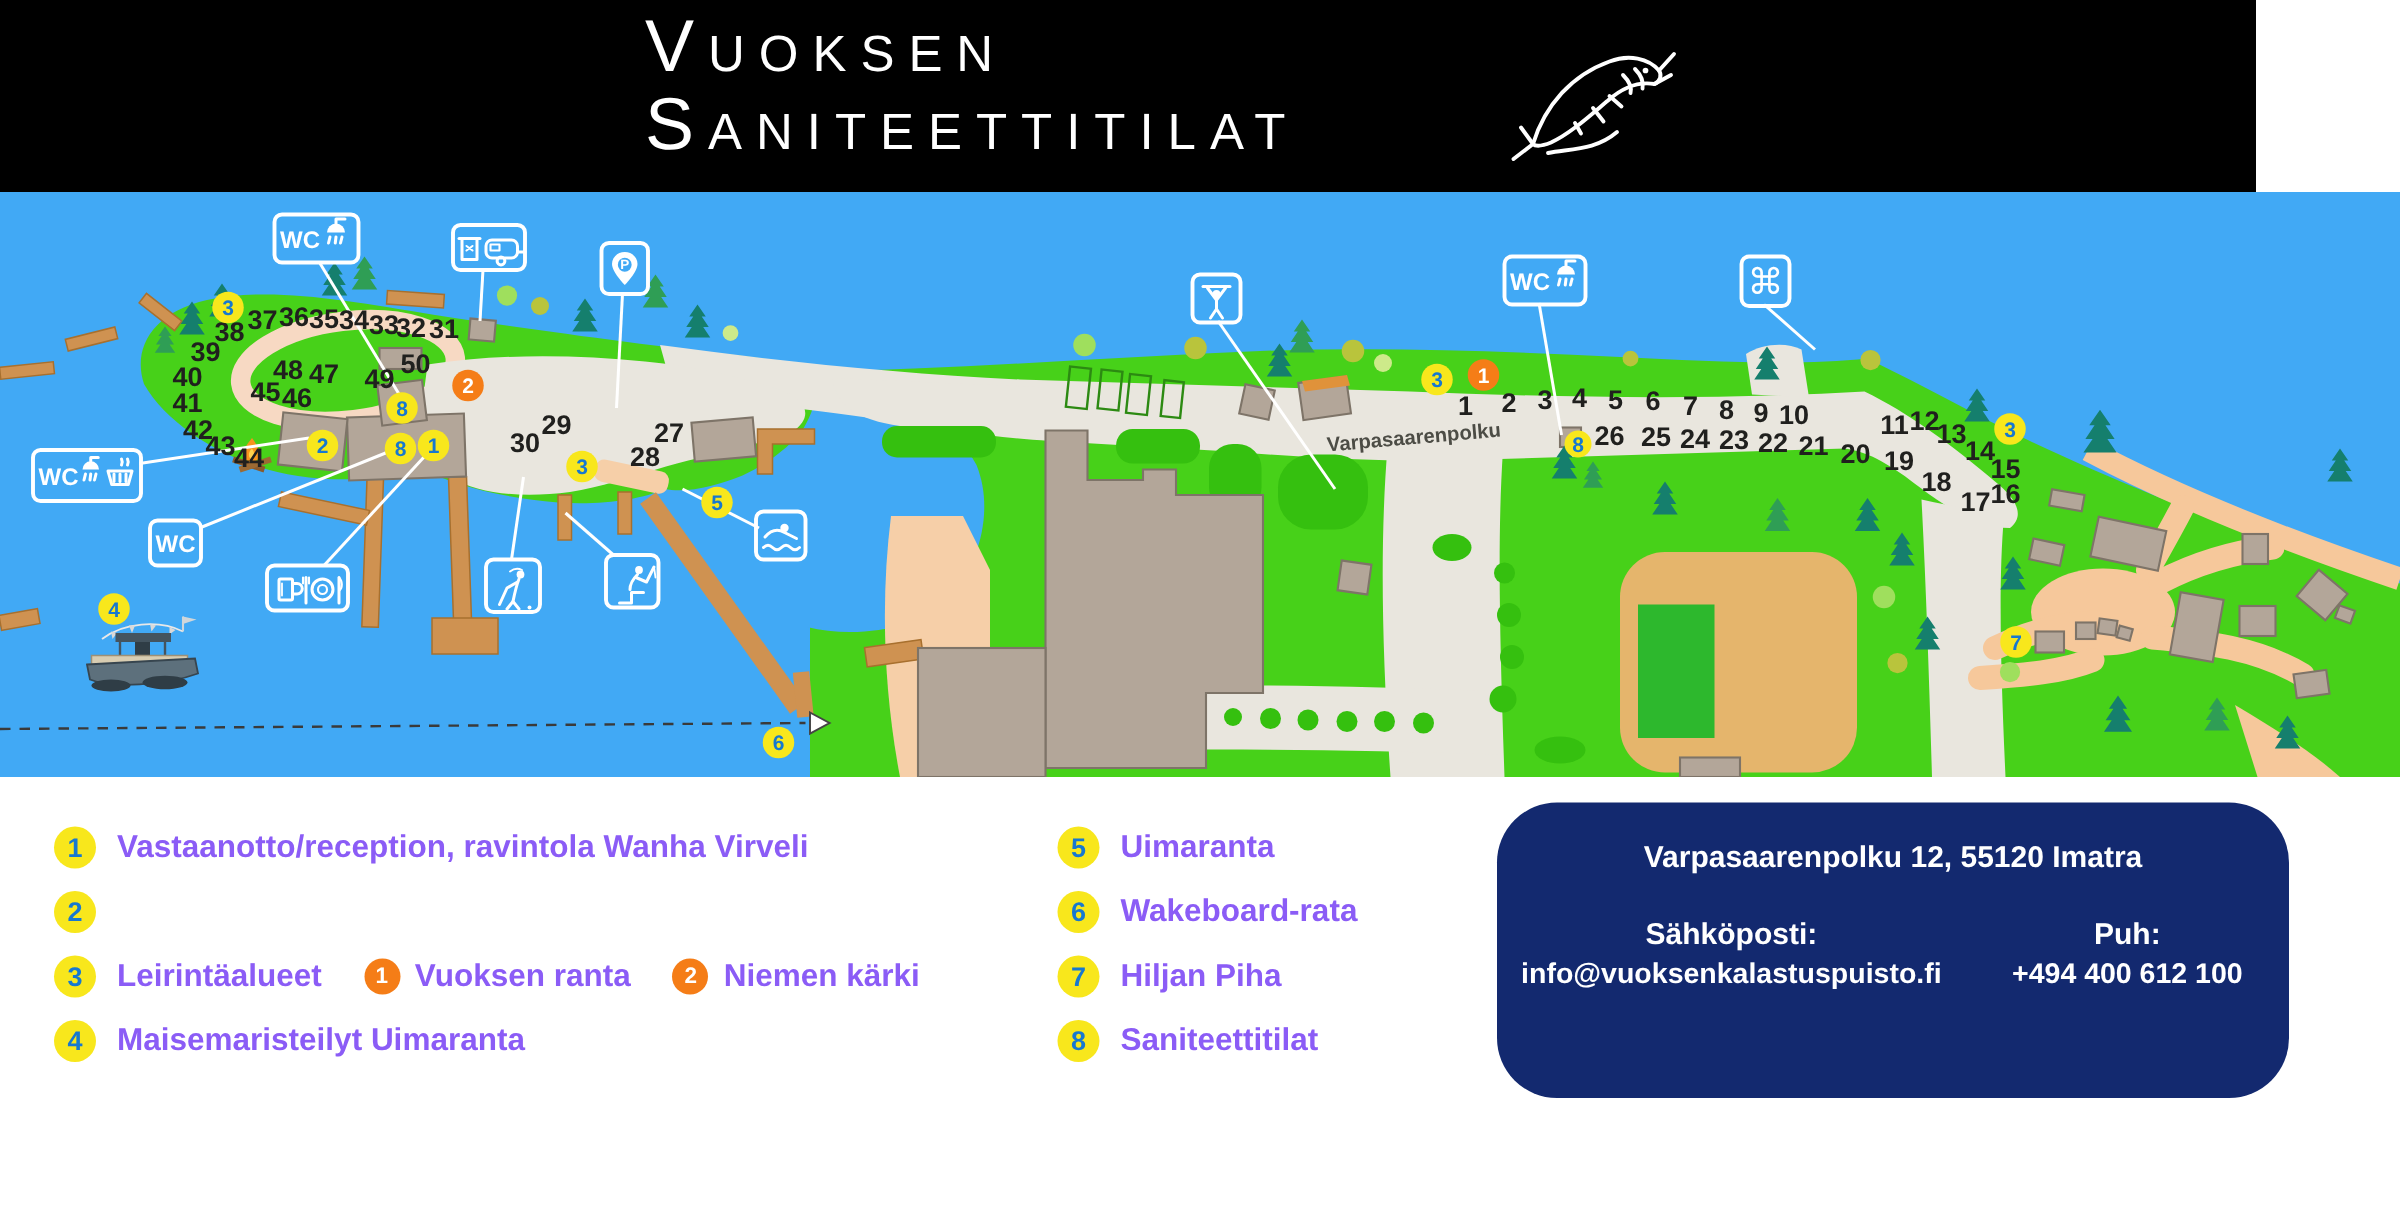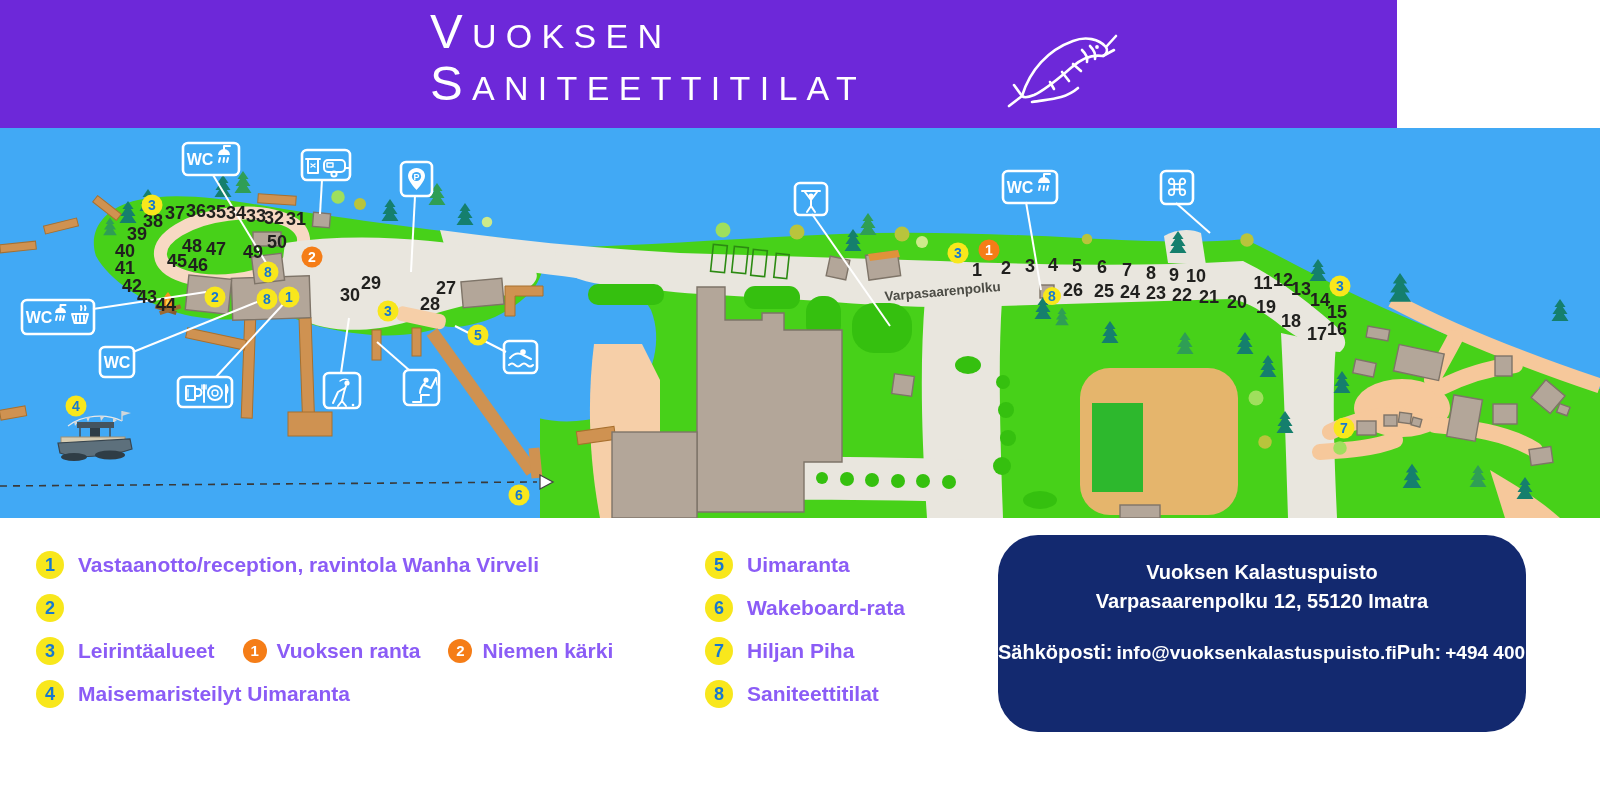--- a/index.html
+++ b/index.html
@@ -1,19 +1,19 @@
 <!DOCTYPE html>
 <html><head>
 <meta charset="utf-8">
 <style>
   html,body{margin:0;padding:0;background:#fff;}
   body{width:1600px;height:803px;overflow:hidden;font-family:"Liberation Sans",sans-serif;}
   .stage{position:relative;width:1600px;height:803px;background:#ffffff;}
   
-  .hdr{position:absolute;left:0;top:0;width:1397px;height:128px;background:#6d28d9;border-bottom:3px solid #0e2058;}
+  .hdr{position:absolute;left:0;top:0;width:1504px;height:128px;background:#000000;border-bottom:3px solid #0e2058;}
   .hdr .title{position:absolute;left:430px;top:6px;color:#fff;}
   .hdr .t1,.hdr .t2{font-variant:small-caps;letter-spacing:0.19em;font-weight:400;line-height:1.06;}
   .hdr .t1{font-size:49px;}
   .hdr .t2{font-size:49px;}
   .fishlogo{position:absolute;left:1002px;top:26px;width:118px;height:88px;}
   
   .mapwrap{position:absolute;left:0;top:128px;width:1296px;height:390px;}
   svg text{user-select:none;}
   .site-num{font:700 18px "Liberation Sans",sans-serif;fill:#20201e;text-anchor:middle;}
   .marker-num{font:700 14px "Liberation Sans",sans-serif;text-anchor:middle;}
@@ -28,21 +28,21 @@
   .legend-col{position:absolute;display:flex;flex-direction:column;gap:13px;}
   .lrow{display:flex;align-items:center;gap:14px;height:30px;}
   .lcirc{flex:0 0 auto;width:28px;height:28px;border-radius:50%;background:#f8e71c;color:#1778d0;font-weight:700;font-size:18px;line-height:28px;text-align:center;}
   .lcirc.orange{width:24px;height:24px;background:#f57d17;color:#fff;font-size:15px;line-height:24px;}
   .ltext{font-weight:700;font-size:21px;color:#8b5cf6;white-space:nowrap;}
   .subwrap{display:flex;align-items:center;gap:10px;margin-left:14px;}
   
   .card{position:absolute;left:998px;top:535px;width:528px;height:197px;background:#13296f;border-radius:40px;color:#fff;}
   .card .cname{margin-top:23px;text-align:center;font-weight:700;font-size:20px;line-height:29px;}
   .card .crow{display:flex;margin-top:25px;}
-  .card .ccol{display:flex;flex-direction:row;align-items:center;gap:4px;font-weight:700;}
+  .card .ccol{display:flex;flex-direction:column;align-items:center;gap:4px;font-weight:700;}
   .card .ccol.left{flex:1.45;}
   .card .ccol.right{flex:1;}
   .card .clabel{font-size:20px;}
   .card .cval{font-size:19px;white-space:nowrap;}
 </style>
 </head>
 <body>
 
 <div class="stage">
 
@@ -568,21 +568,20 @@
       <span class="ltext">Hiljan Piha</span>
     </div>
     <div class="lrow">
       <span class="lcirc">8</span>
       <span class="ltext">Saniteettitilat</span>
     </div>
   </div>
 
   <div class="card">
     <div class="cname">
-      <div>Vuoksen Kalastuspuisto</div>
       <div>Varpasaarenpolku 12, 55120 Imatra</div>
     </div>
     <div class="crow">
       <div class="ccol left">
         <div class="clabel">Sähköposti:</div>
         <div class="cval">info@vuoksenkalastuspuisto.fi</div>
       </div>
       <div class="ccol right">
         <div class="clabel">Puh:</div>
         <div class="cval">+494 400 612 100</div>

